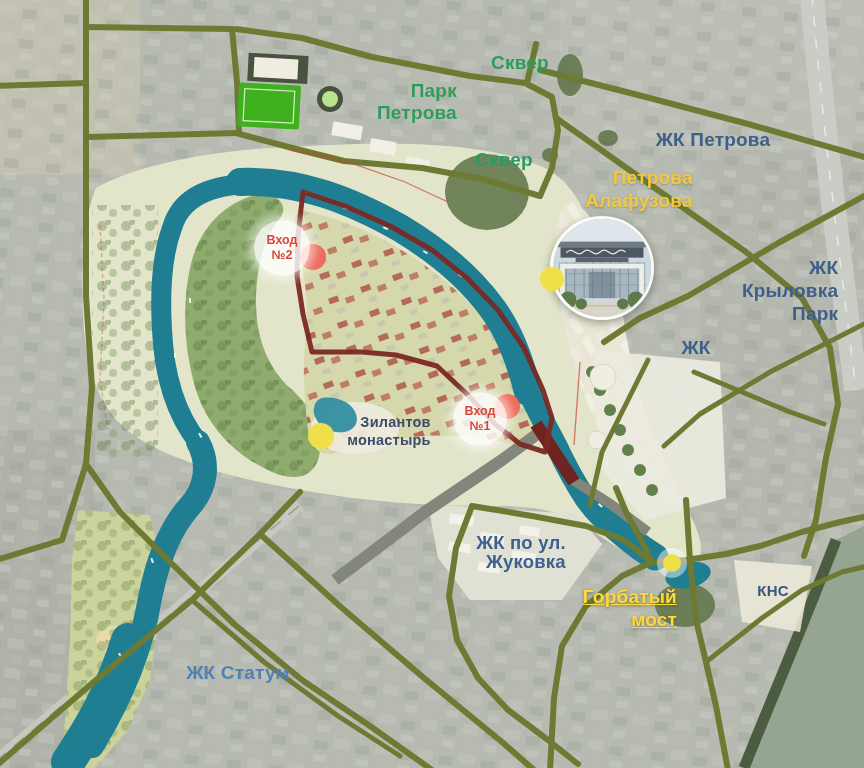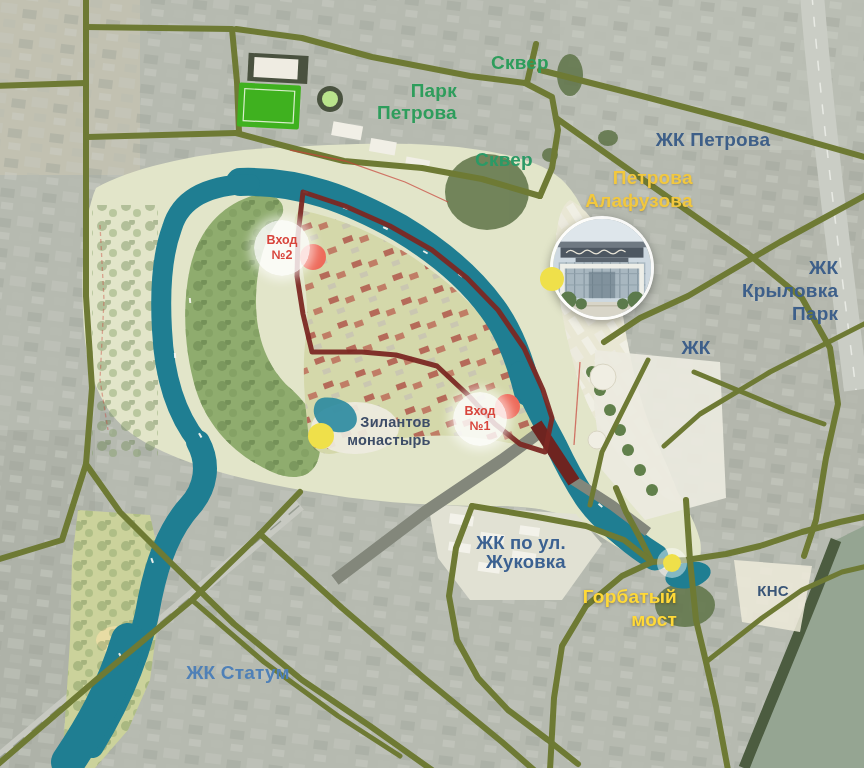--- a/index.html
+++ b/index.html
@@ -8,21 +8,21 @@
     font-family:"Liberation Sans","DejaVu Sans",sans-serif;
     background:#B6BAB0;
   }
   .stage svg.map-art{position:absolute;left:0;top:0;}
   .lbl{
     position:absolute;font-weight:700;white-space:pre-line;text-align:right;
     transform:translate(-50%,-50%);letter-spacing:.2px;line-height:1.18;
   }
   .lbl.left{transform:translate(0,-50%);text-align:right;}
   .lbl.right{transform:translate(-100%,-50%);text-align:right;}
-  .sh-dark{text-shadow:0 1px 3px rgba(70,55,0,.55);}
+  .sh-dark{text-shadow:0 1px 3px rgba(70,55,0,.55);text-decoration:underline;}
   .sh-soft{text-shadow:0 1px 2px rgba(80,60,0,.3);}
   .dot{position:absolute;border-radius:50%;}
   .dot-red{background:var(--pal-red_dot,#EE6A5A);}
   .dot-yellow{background:var(--pal-yellow_dot,#EFE04A);}
   .dot-green{background:var(--pal-green_dot,#B9E38C);}
   .halo{position:absolute;border-radius:50%;background:rgba(255,255,255,.45);}
   .ring-dark{position:absolute;border-radius:50%;background:#49523F;}
   .entrance{
     position:absolute;border-radius:50%;
     background:var(--pal-entrance_circle,rgba(255,255,255,.82));

